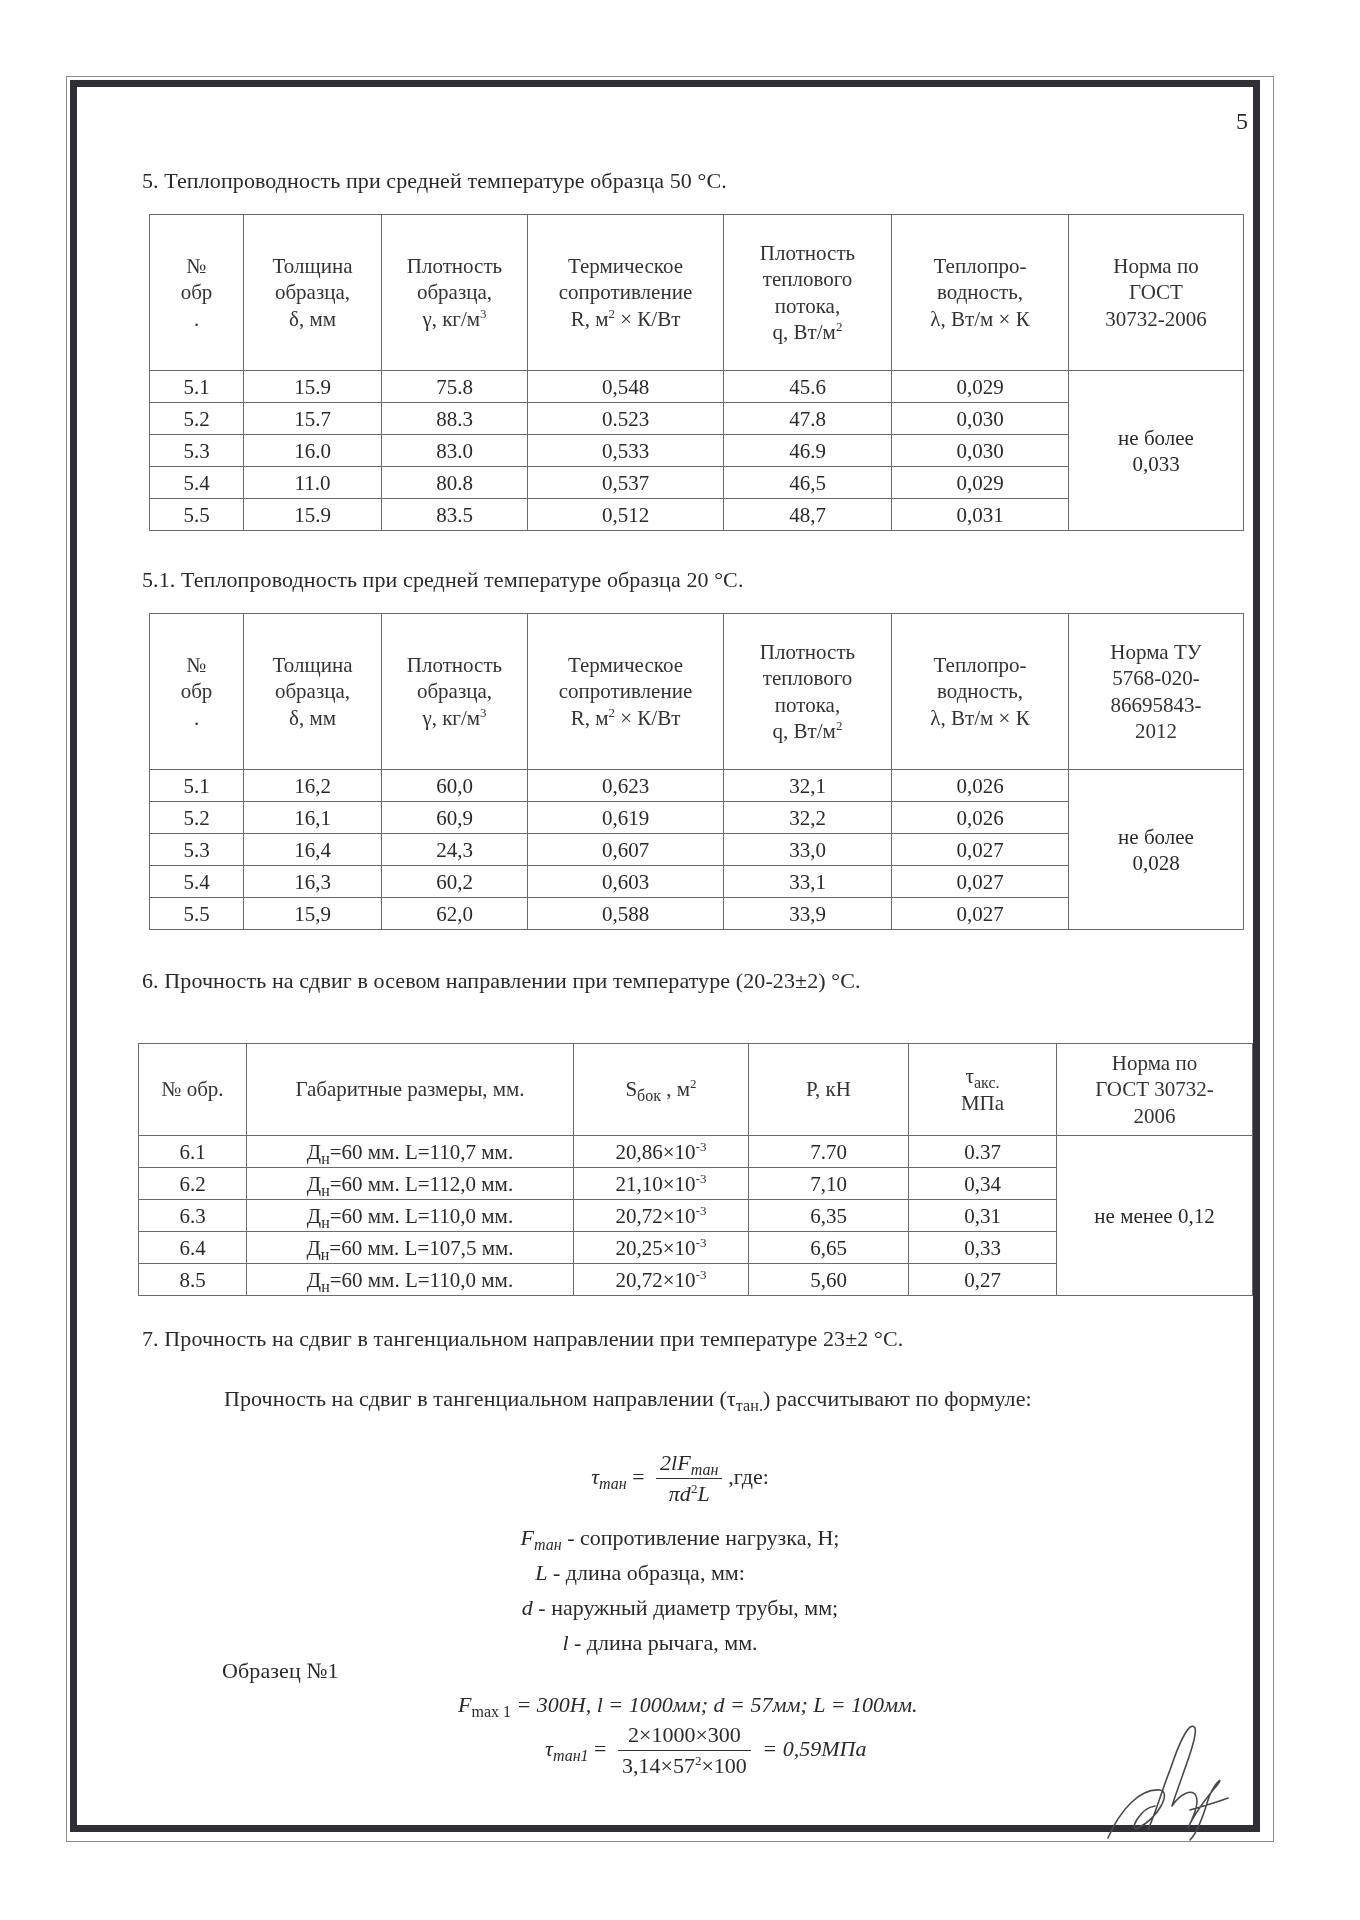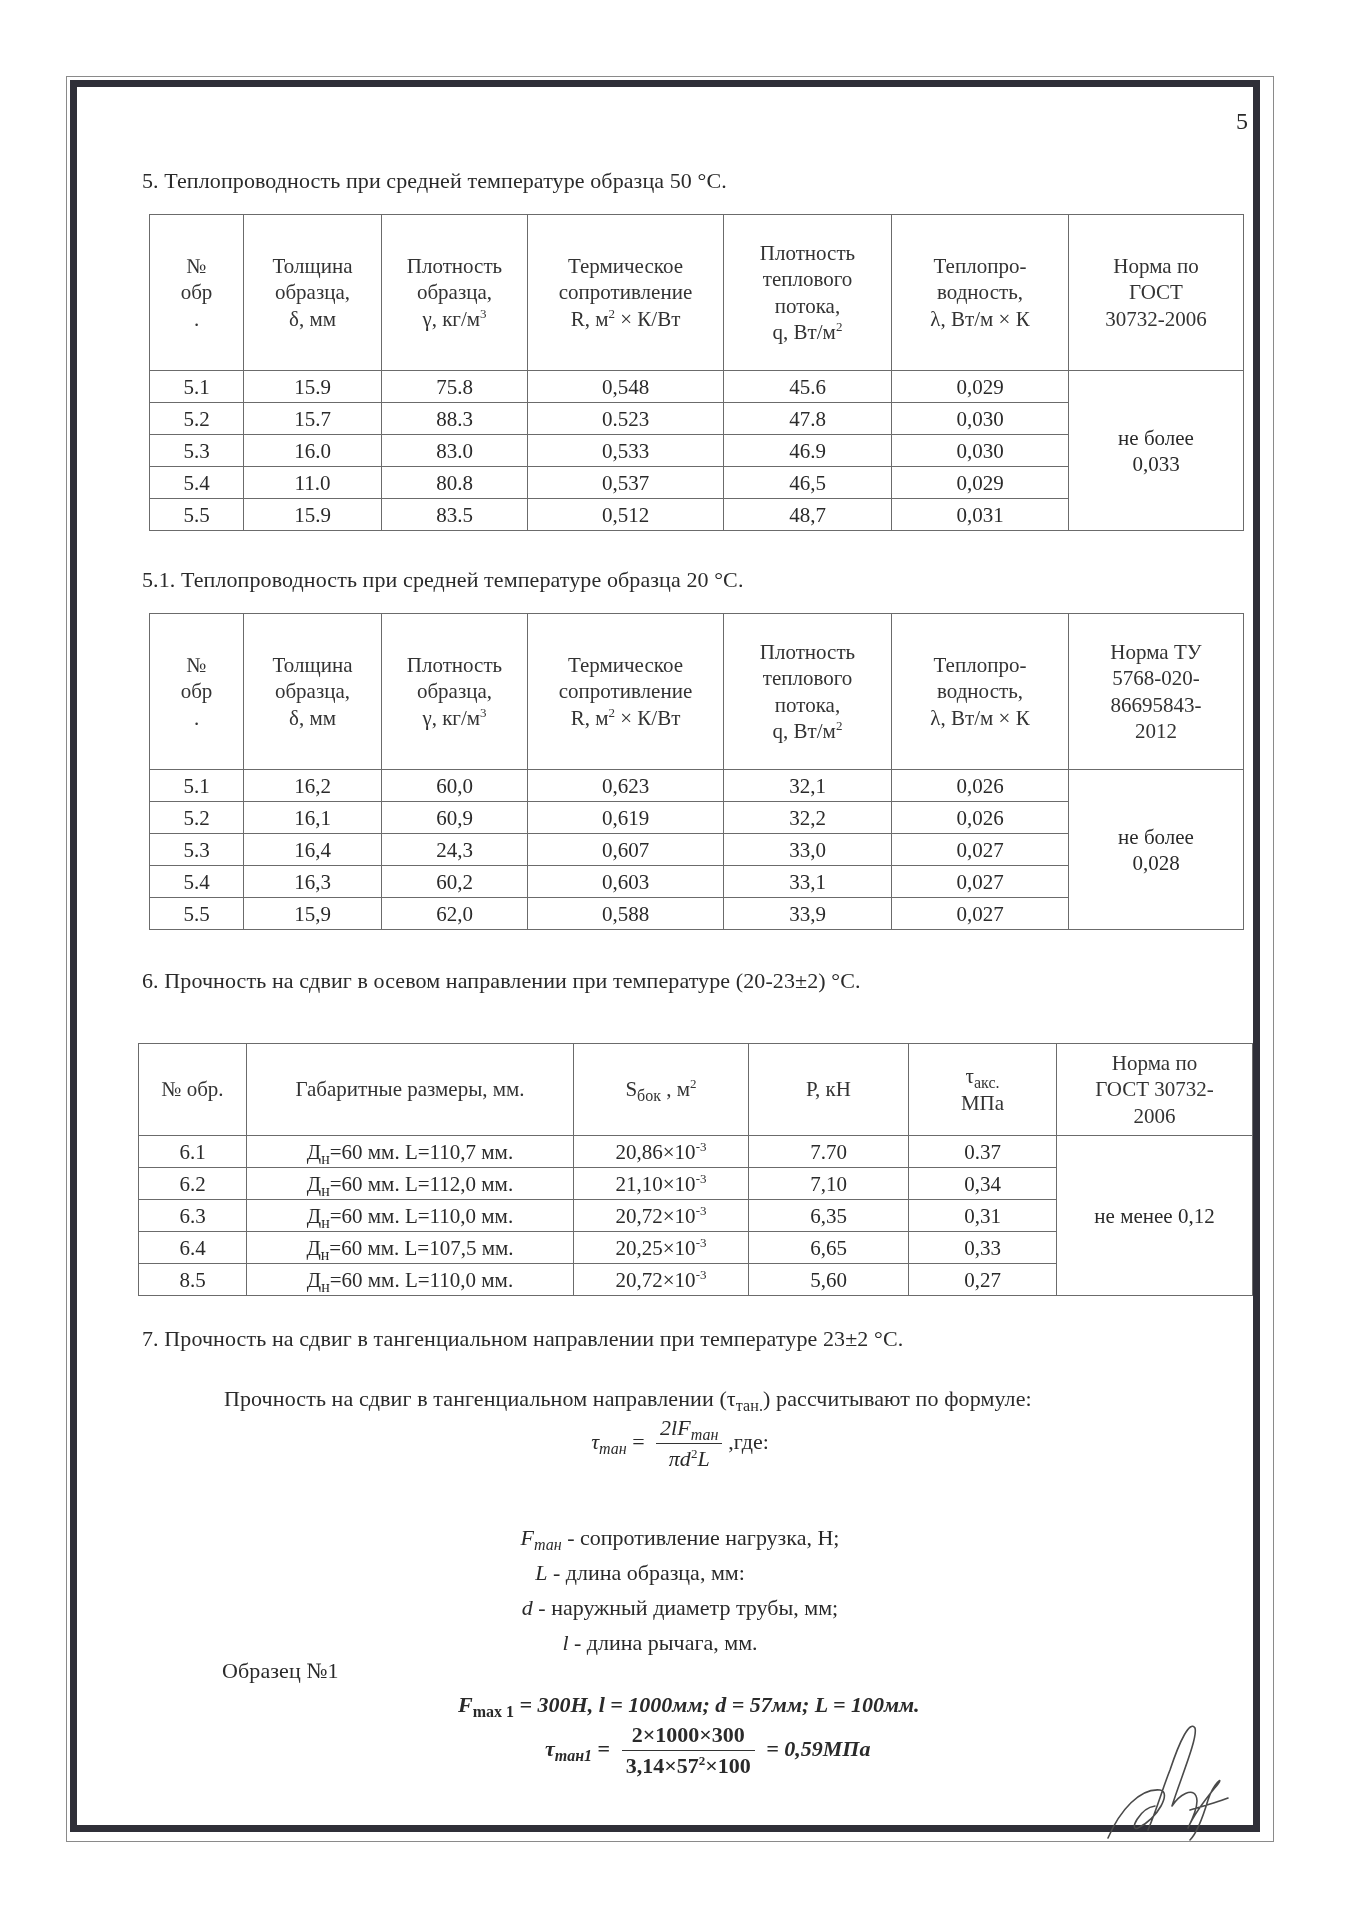--- a/index.html
+++ b/index.html
@@ -25,21 +25,21 @@
     position: absolute; border-collapse: collapse; font-size: 21px; table-layout: fixed;
   }
   table.data td, table.data th {
     border: 1.5px solid #6b6b6b; text-align: center; vertical-align: middle;
     font-weight: normal; padding: 0 3px; line-height: 1.25;
   }
   table.data th { color: #333; }
   table.data td { height: 30px; padding-top: 1px; }
   sup { font-size: 13px; vertical-align: super; line-height: 0; }
   sub { font-size: 16px; vertical-align: sub; line-height: 0; }
-  .formula-block { position: absolute; font-size: 22px; white-space: nowrap; font-weight: bold; }
+  .formula-block { position: absolute; font-size: 22px; white-space: nowrap; }
   .math { font-style: italic; }
   .frac { display: inline-block; vertical-align: middle; text-align: center; margin: 0 6px; }
   .frac .num { display: block; border-bottom: 1.5px solid #333; padding: 0 4px 2px; }
   .frac .den { display: block; padding: 2px 4px 0; }
   .center-line { position: absolute; left: 0; width: 1360px; text-align: center; font-size: 22px; }
   .signature { position: absolute; left: 1100px; top: 1710px; }
 </style>
 </head>
 <body>
 
@@ -238,21 +238,21 @@
   </tr>
 </tbody>
   </table>
 
 <div class="heading" style="left:142px; top:1326px;">7. Прочность на сдвиг в тангенциальном направлении при температуре 23±2 °С.</div>
 
 <div class="heading" style="left:224px; top:1386px;">
   <span>Прочность на сдвиг в тангенциальном направлении (τ</span><sub>тан.</sub><span>) рассчитывают по формуле:</span>
 </div>
 
-<div class="center-line" style="top:1415px;">
+<div class="center-line" style="top:1450px;">
   <span class="math">τ</span><sub class="math">тан</sub>
   <span> = </span>
   <span class="frac">
     <span class="num"><span class="math">2lF</span><sub class="math">тан</sub></span>
     <span class="den"><span class="math">πd</span><sup>2</sup><span class="math">L</span></span>
   </span><span>,где:</span>
 </div>
 
 <div class="center-line" style="top:1525px;">
   <span class="math">F</span><sub class="math">тан</sub><span> - сопротивление нагрузка, Н;</span>

